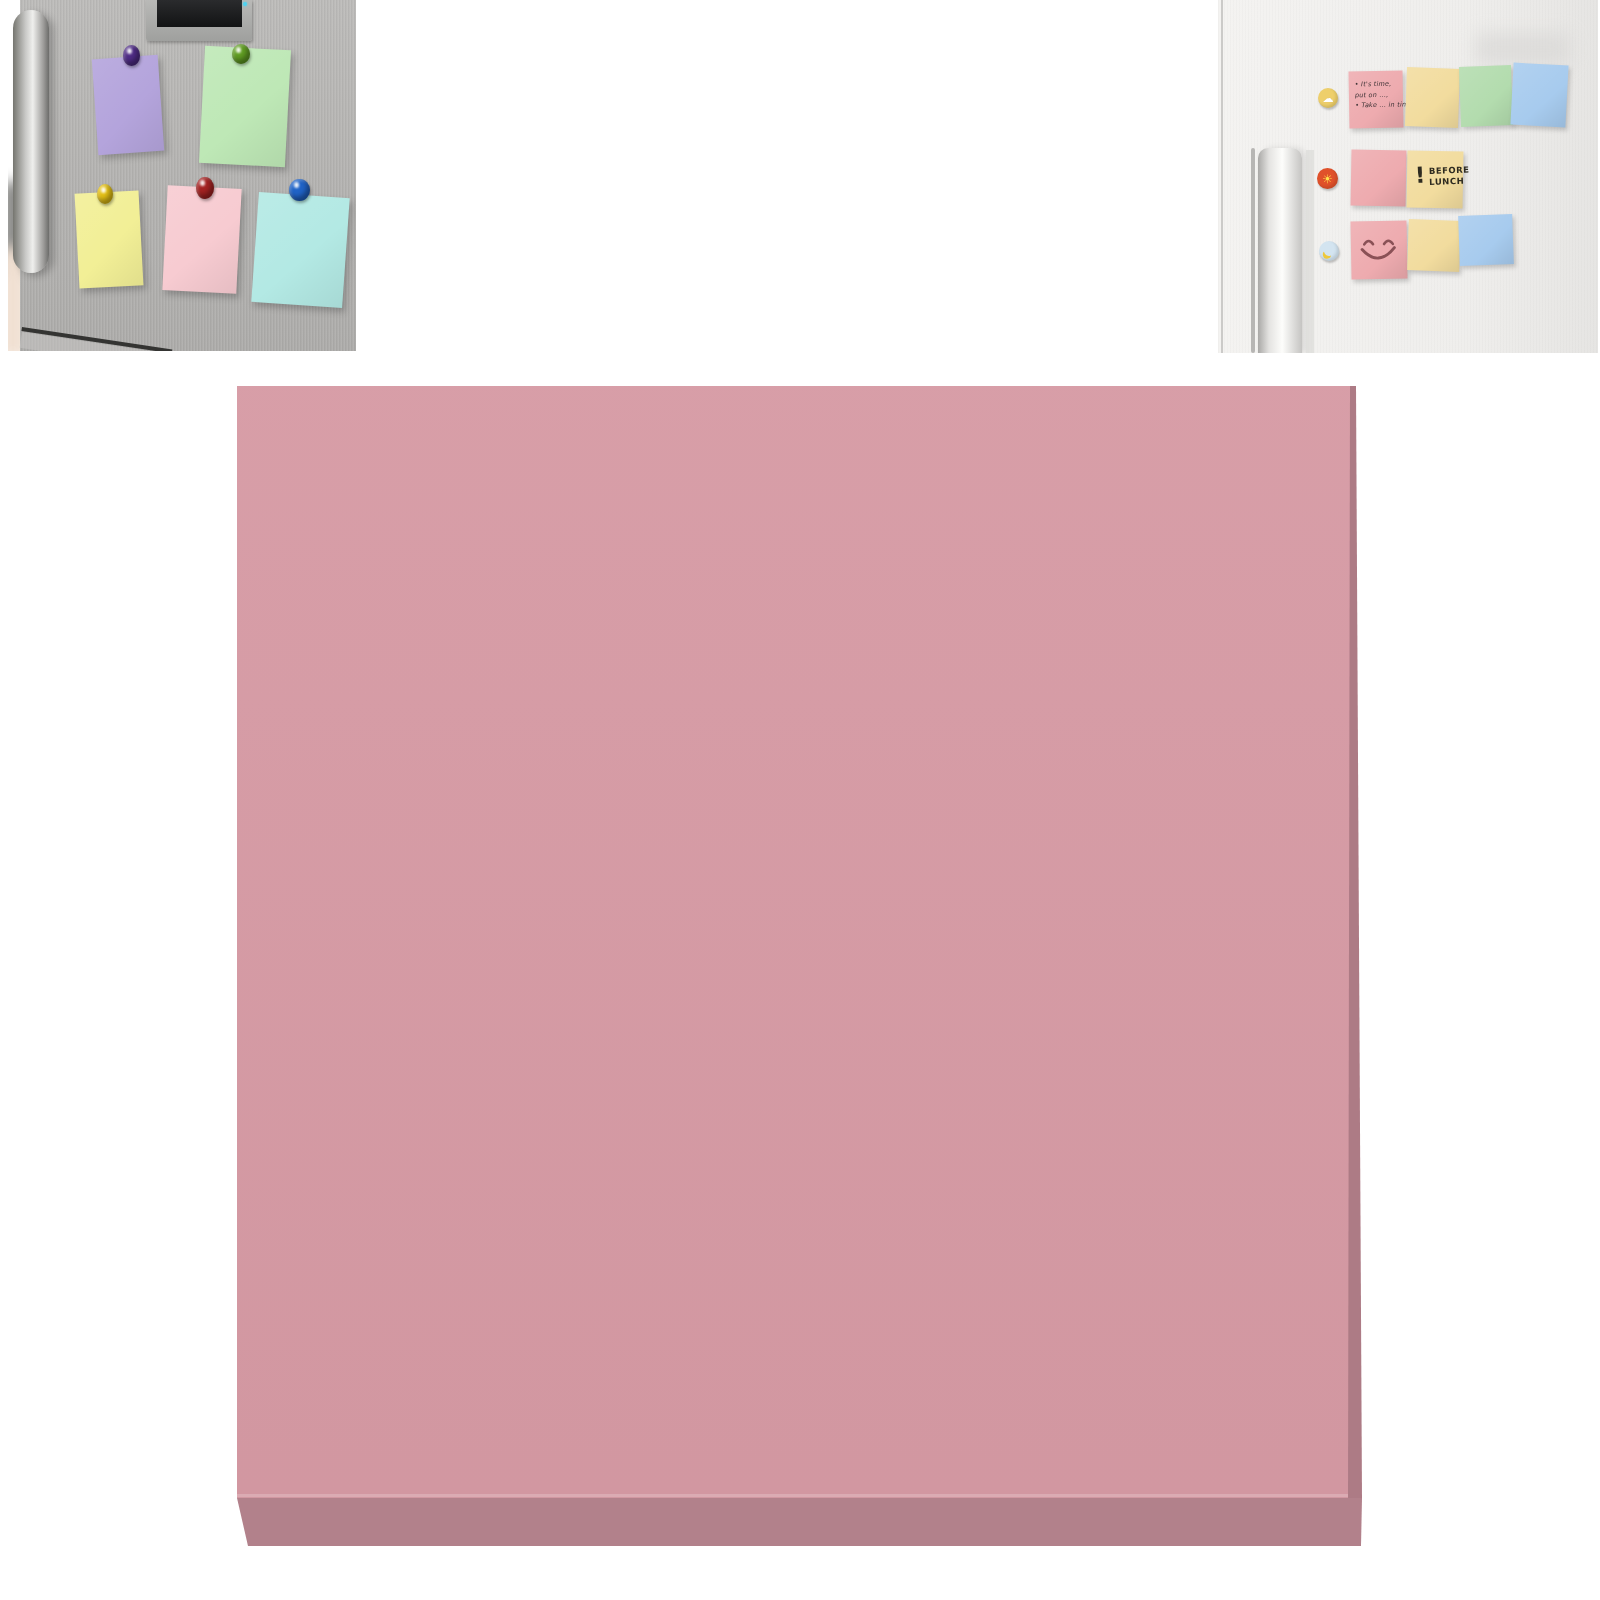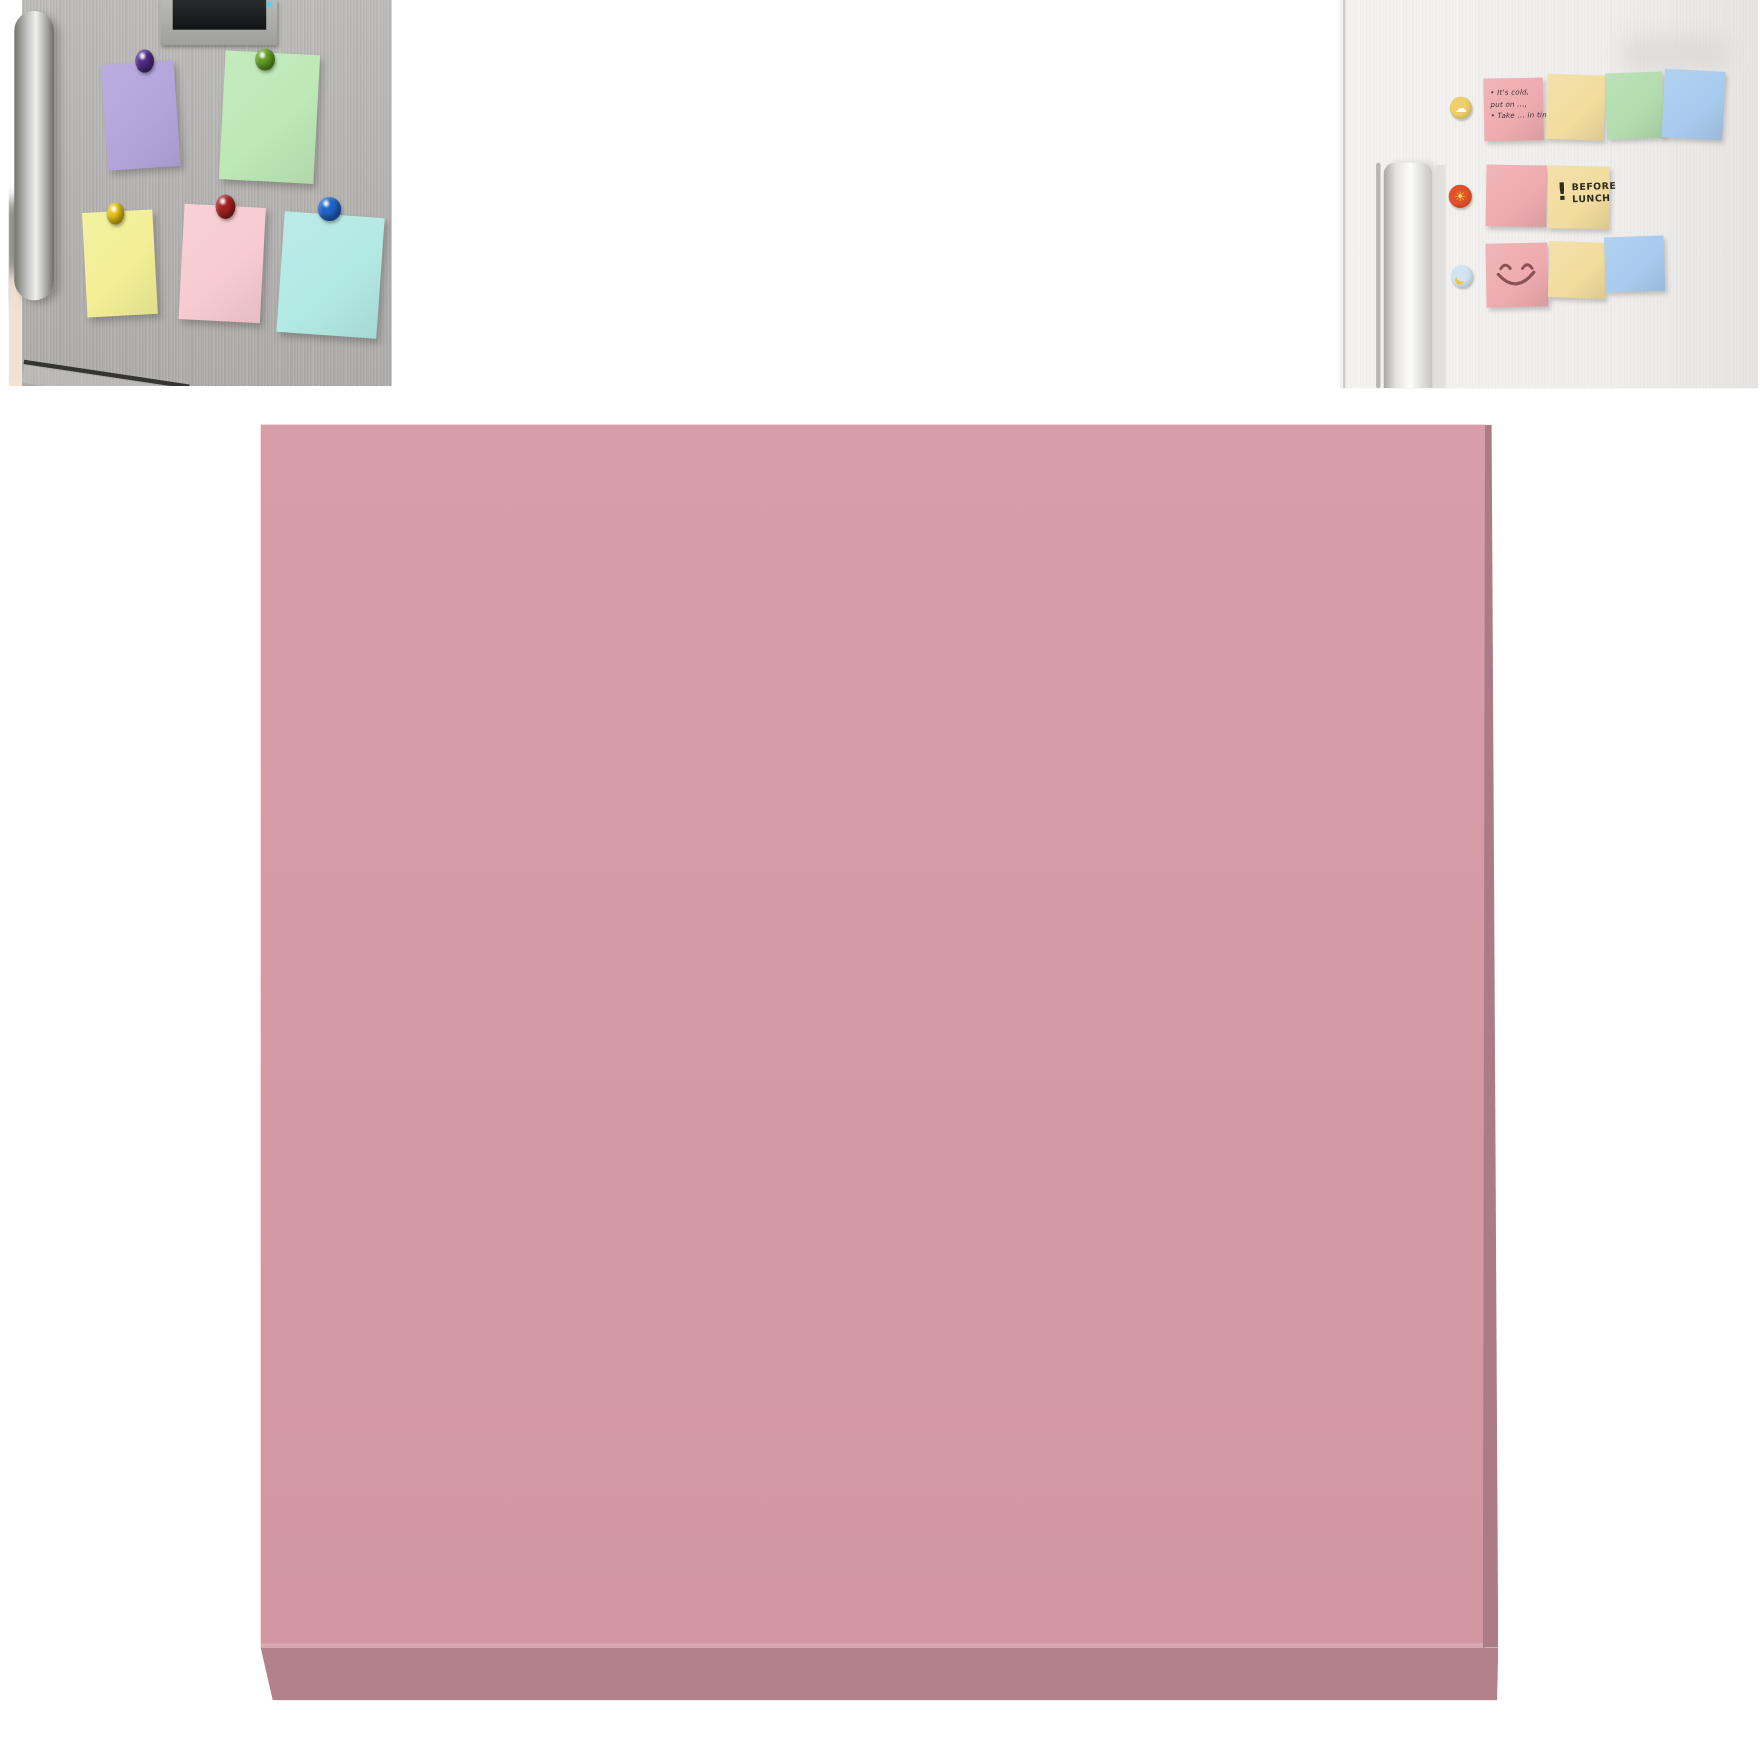--- a/index.html
+++ b/index.html
@@ -147,21 +147,21 @@
   </div>
   <div class="abs rmagnet mg-sun" style="background-color: rgb(224, 81, 42);">
     <span class="glyph">☀</span>
   </div>
   <div class="abs rmagnet mg-banana" style="background-color: rgb(211, 228, 240);">
     <span class="banana-shape"></span>
   </div>
 
   <div class="abs snote r1-pink" style="background-color: rgb(238, 171, 175);">
     <div class="hand-text">
-      <div>• It's cold,</div>
+      <div>• It's time,</div>
       <div>put on ...,</div>
       <div>• Take ... in time</div>
     </div>
   </div>
   <div class="abs snote r1-yellow" style="background-color: rgb(242, 220, 158);"></div>
   <div class="abs snote r1-green" style="background-color: rgb(179, 220, 174);"></div>
   <div class="abs snote r1-blue" style="background-color: rgb(167, 203, 238);"></div>
 
   <div class="abs snote r2-pink" style="background-color: rgb(238, 171, 175);"></div>
   <div class="abs snote r2-yellow" style="background-color: rgb(242, 220, 158);">

